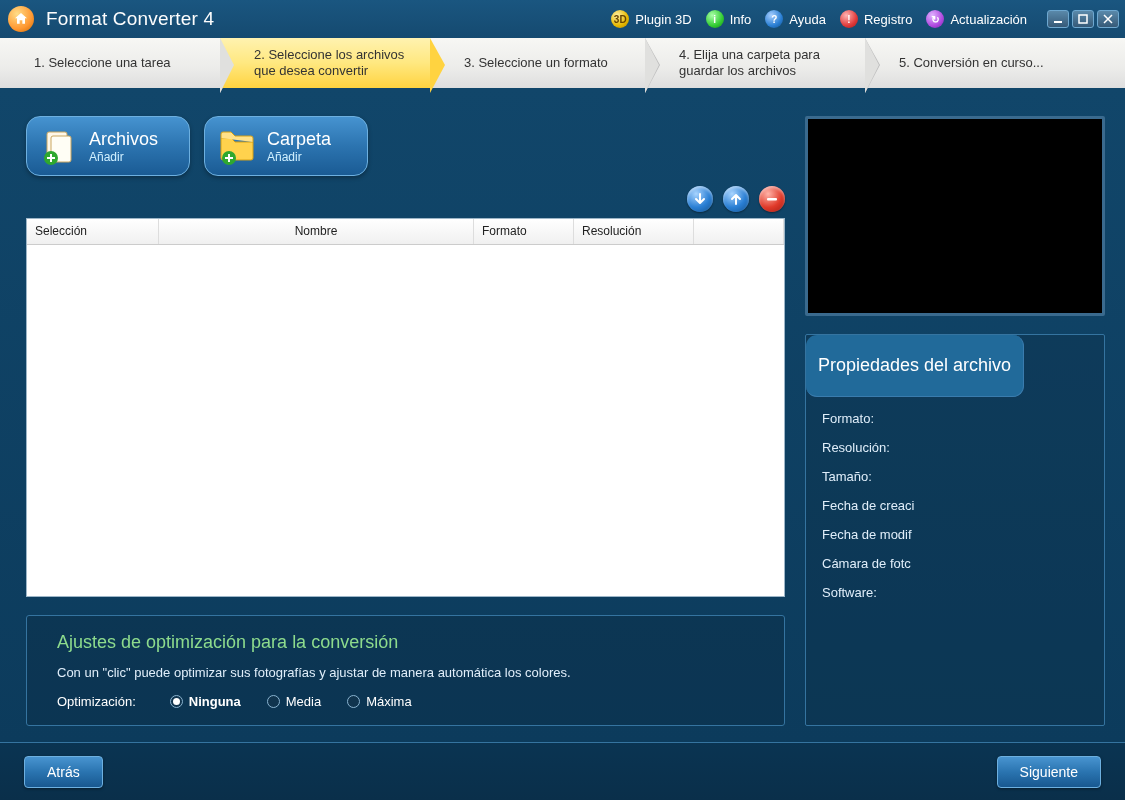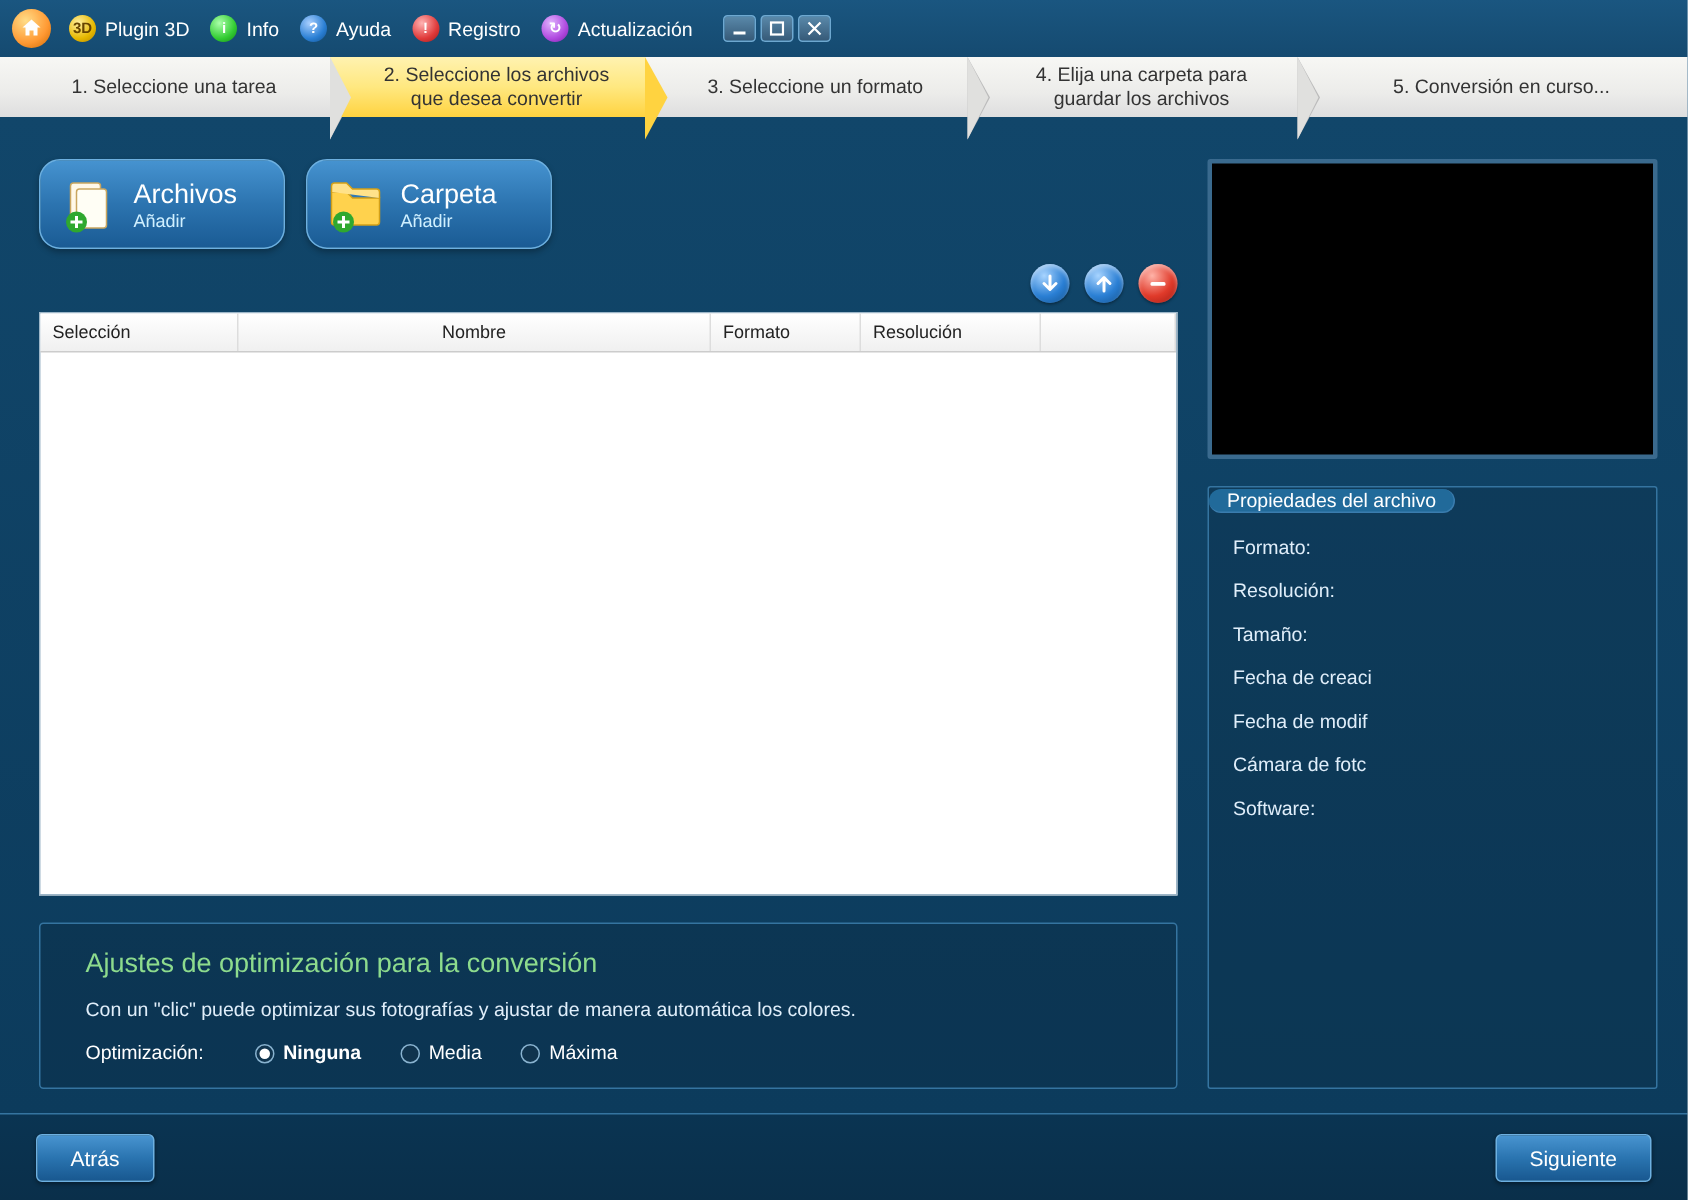--- a/index.html
+++ b/index.html
@@ -32,22 +32,22 @@
 .mi-upd { background: radial-gradient(circle at 35% 30%, #e0b3ff, #b04ae0 60%, #7d1fa8); color: #fff; }
 .window-controls { display: flex; gap: 3px; }
 .win-btn {
   width: 22px; height: 18px; background: linear-gradient(to bottom, #5a89aa, #365a78);
   border: 1px solid #6ea8d0; border-radius: 3px; display: flex; align-items: center; justify-content: center;
   cursor: pointer;
 }
 .win-btn svg { width: 10px; height: 10px; }
 
 .steps {
-  height: 40px; background: linear-gradient(to bottom, #f7f7f4 0%, #ececea 60%, #dedede 100%);
-  display: flex; font-size: 13px; color: #333; position: relative; text-align: center;
+  height: 50px; background: linear-gradient(to bottom, #f7f7f4 0%, #ececea 60%, #dedede 100%);
+  display: flex; font-size: 13px; color: #333; position: relative;
 }
 .step {
   display: flex; flex-direction: column; justify-content: center; padding: 0 22px 0 34px;
   position: relative; height: 100%;
 }
 .step.single { padding-top: 0; }
 .step.active { background: linear-gradient(to bottom, #fff2b0 0%, #ffe880 50%, #ffd340 100%); }
 .step.active::after {
   content: ""; position: absolute; right: -15px; top: 0; width: 0; height: 0;
   border-left: 15px solid #ffd340; border-top: 27px solid transparent; border-bottom: 28px solid transparent;
@@ -112,38 +112,38 @@
 .file-table .body { flex: 1; }
 
 .optim-panel {
   margin-top: 18px; border: 1px solid #3574a0; border-radius: 3px; padding: 16px 30px;
   background: rgba(10,40,60,.3);
 }
 .optim-panel h3 { color: #8ddb8d; font-size: 18px; font-weight: 400; margin-bottom: 12px; }
 .optim-panel p { color: #e0eefa; font-size: 13px; margin-bottom: 14px; }
 .optim-radios { display: flex; align-items: center; gap: 26px; color: #fff; font-size: 13px; }
 .optim-radios .lbl { margin-right: 8px; }
-.radio-opt { display: flex; align-items: flex-end; gap: 6px; cursor: pointer; }
+.radio-opt { display: flex; align-items: center; gap: 6px; cursor: pointer; }
 .radio-circ {
   width: 13px; height: 13px; border-radius: 50%; border: 1px solid #89b3d0;
   display: flex; align-items: center; justify-content: center; background: #10344e;
 }
 .radio-circ.sel::after { content: ""; width: 7px; height: 7px; border-radius: 50%; background: #fff; }
 .radio-opt.sel .radio-txt { font-weight: bold; }
 
 .preview-box {
   height: 200px; background: #000; border: 3px solid #3a6a8e; border-radius: 2px;
 }
 .props-panel {
   margin-top: 18px; flex: 1; border: 1px solid #3574a0; border-radius: 2px;
   background: rgba(10,40,60,.25);
 }
 .props-tab {
-  display: inline-block; background: #216a9a; color: #fff; font-size: 13px;
-  padding: 0 12px; border-right: 1px solid #3a7cae; border-bottom: 1px solid #3a7cae; border-radius: 11px;
+  display: inline-block; background: #216a9a; color: #fff; font-size: 18px;
+  padding: 20px 12px; border-right: 1px solid #3a7cae; border-bottom: 1px solid #3a7cae; border-radius: 11px;
 }
 .props-body { padding: 14px 16px; color: #e0eefa; font-size: 13px; display: flex; flex-direction: column; gap: 14px; overflow: hidden; }
 .props-body div { white-space: nowrap; overflow: hidden; }
 
 .bottom-bar {
   height: 58px; background: linear-gradient(to bottom, #0a3452, #0a2f4a);
   border-top: 1px solid #3574a0; display: flex; align-items: center; justify-content: space-between;
   padding: 0 24px;
 }
 .nav-btn {
@@ -154,20 +154,21 @@
 </style>
 </head>
 <body>
 
 <div class="titlebar">
   <div class="home-icon">
     <svg viewBox="0 0 24 24">
         <path fill="#fff" d="M12 3l9 8h-3v8h-4v-5h-4v5H6v-8H3z"></path>
       </svg>
   </div>
+  <div class="app-title">Format Converter 4</div>
   <div class="menu-items">
     <div class="menu-item">
       <span class="mi-icon mi-3d">3D</span>
       <span>Plugin 3D</span>
     </div>
     <div class="menu-item">
       <span class="mi-icon mi-info">i</span>
       <span>Info</span>
     </div>
     <div class="menu-item">

